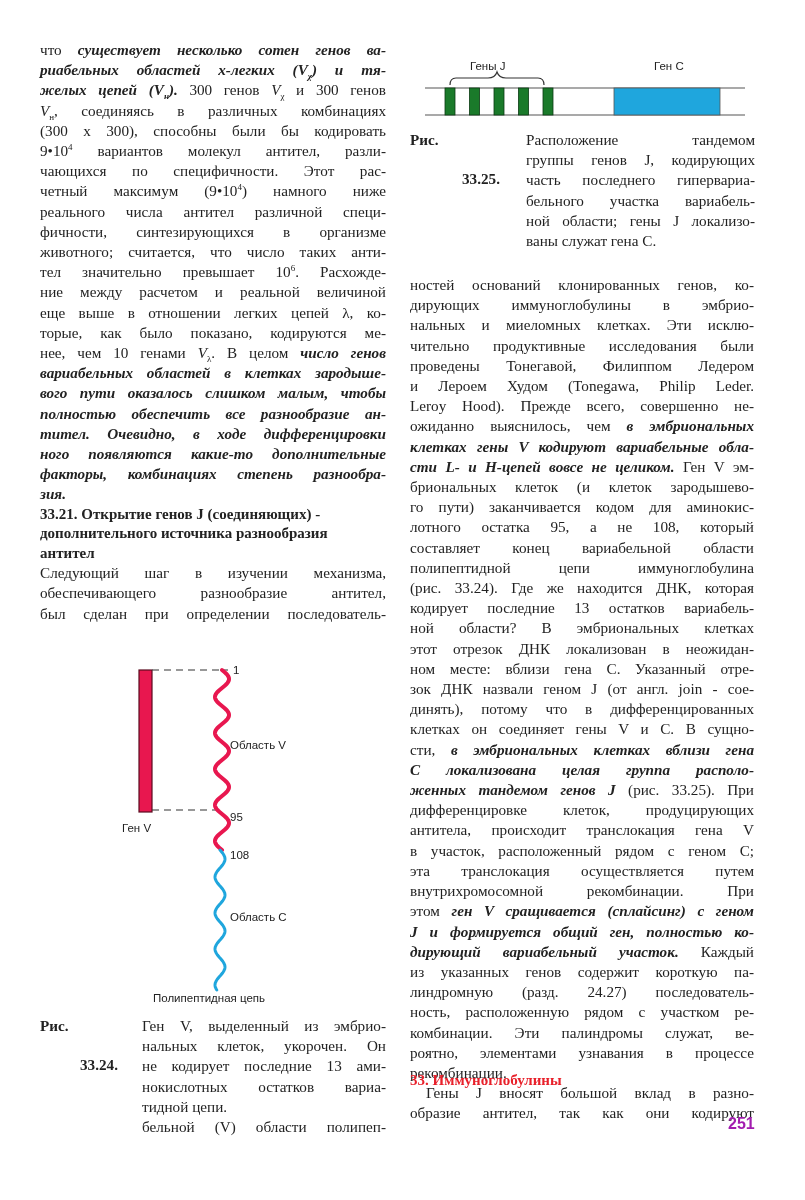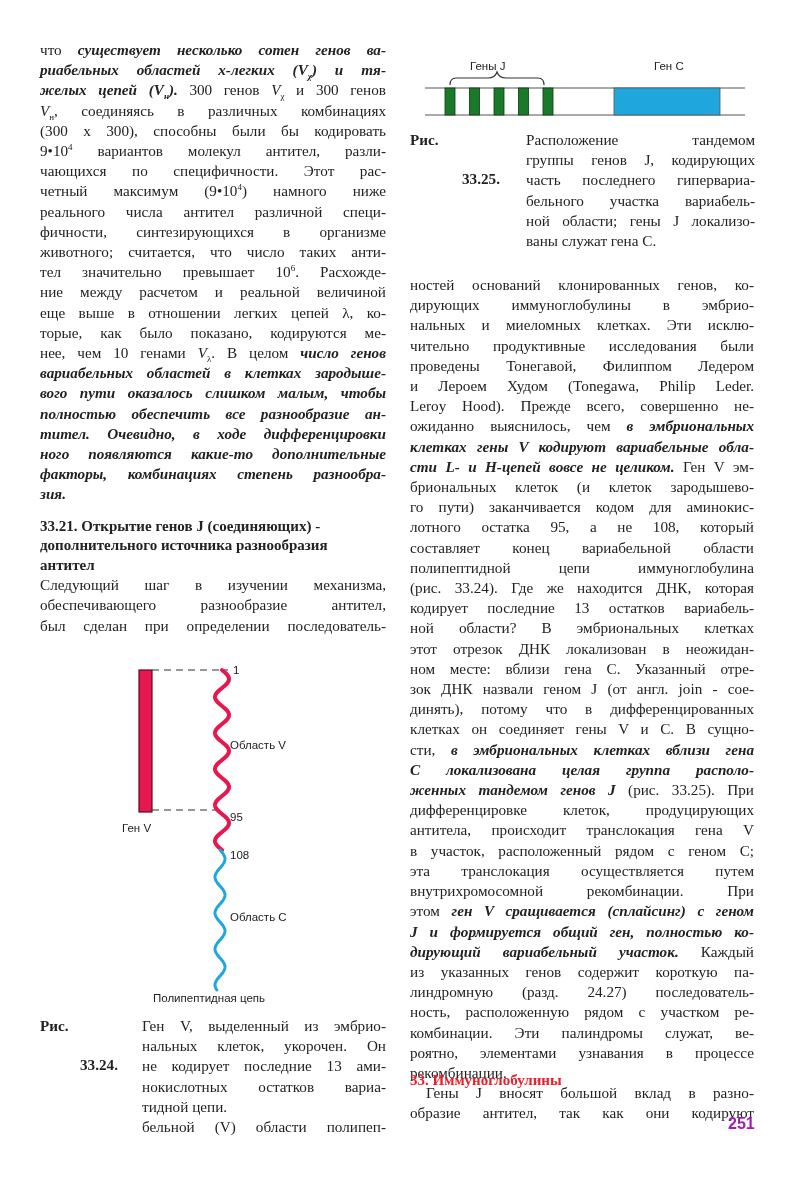--- a/index.html
+++ b/index.html
@@ -4,21 +4,21 @@
 <style>
   html, body { margin:0; padding:0; background:#fff; }
   body { width:805px; height:1200px; position:relative; overflow:hidden;
          font-family:"Liberation Serif", serif; color:#222; }
   .col { position:absolute; font-size:15.2px; line-height:20.2px; text-align:justify; }
   #left-col { left:40px; top:40px; width:346px; }
   #right-col { left:410px; top:275px; width:344px; }
   .line { display:block; white-space:nowrap; text-align-last:justify; }
   .line.last { text-align-last:left; }
   .it { font-style:italic;font-weight:bold; }
-  .heading { font-weight:bold; font-size:15px; line-height:19.5px; margin-top:12px; }
+  .heading { font-weight:bold; font-size:15px; line-height:19.5px; margin-top:0; }
   .heading .line { text-align-last:left; }
   sup, sub { font-size:9px; line-height:0; }
   .indent { padding-left:16px; }
 
   #fig-3325 { position:absolute; left:410px; top:52px; width:355px; height:70px; }
   #cap-3325 { position:absolute; left:410px; top:130px; width:345px; font-size:15.2px; line-height:20.2px; }
   .cap-label { position:absolute; left:0; top:0; font-weight:bold; }
   .cap-num { position:absolute; left:52px; top:0; font-weight:bold;margin-top:39px; }
   .cap-body { position:absolute; left:116px; top:0; width:229px; }
 

